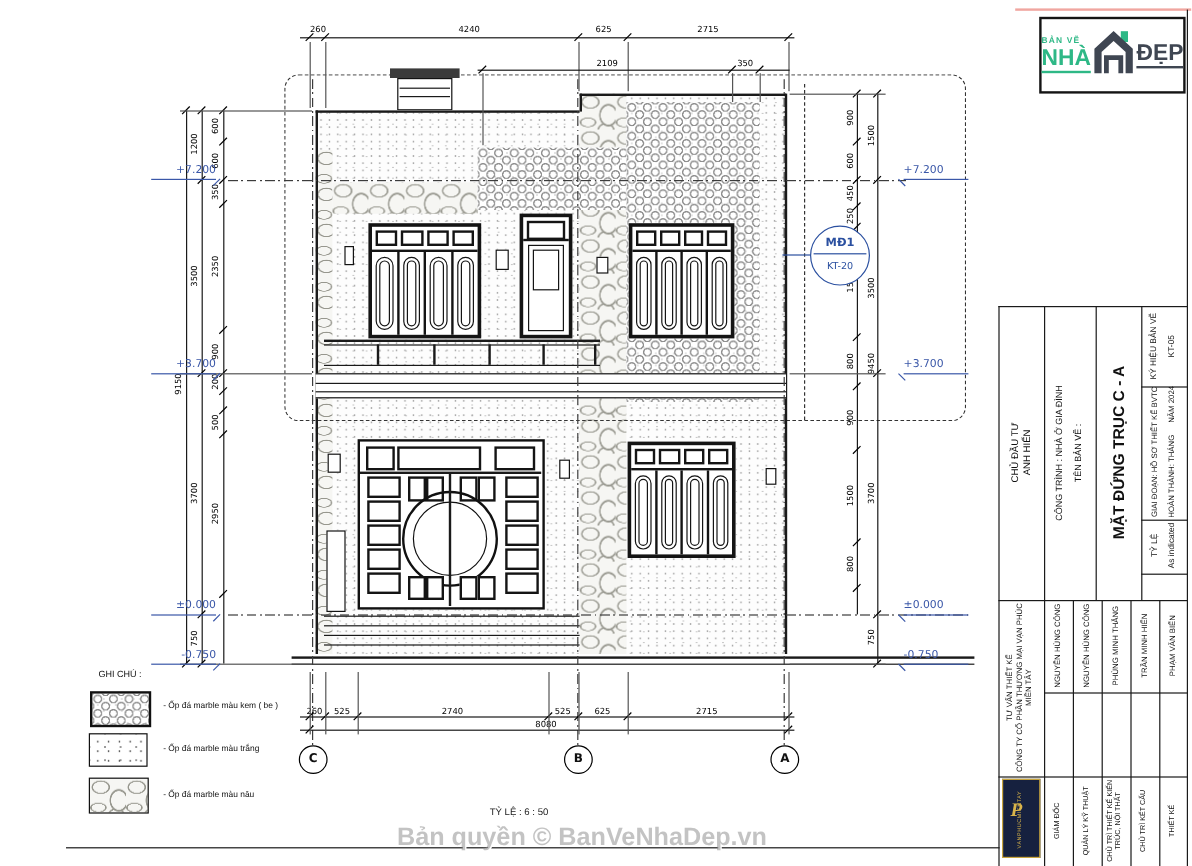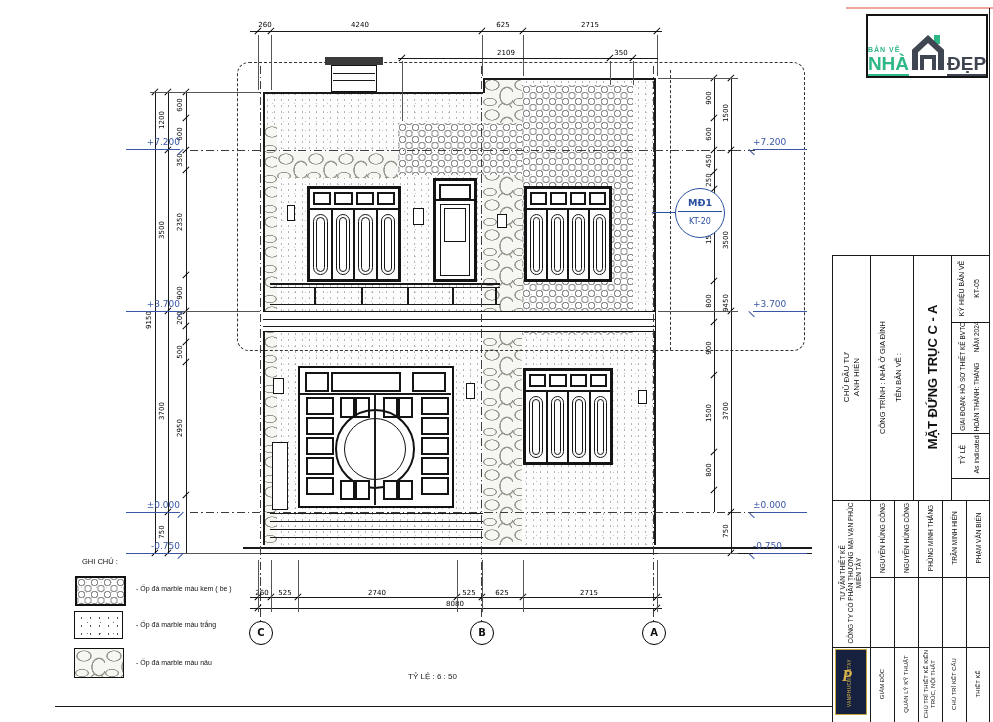--- a/index.html
+++ b/index.html
@@ -248,21 +248,21 @@
   <div class="ddv" style="left:481px;top:66px;height:555px"></div>
   <div class="ddv" style="left:653px;top:66px;height:555px"></div>
 
   <div class="ln" style="left:250px;top:31px;width:412px;height:1px"></div>
   <i class="tk" style="left:258px;top:31px"></i>
   <i class="tk" style="left:271px;top:31px"></i>
   <i class="tk" style="left:482px;top:31px"></i>
   <i class="tk" style="left:523px;top:31px"></i>
   <i class="tk" style="left:657px;top:31px"></i>
   <span class="dim" style="left:265px;top:21px">260</span>
-  <span class="dim" style="left:360px;top:21px">4240</span>
+  <span class="dim" style="left:391px;top:21px">4240</span>
   <span class="dim" style="left:503px;top:21px">625</span>
   <span class="dim" style="left:590px;top:21px">2715</span>
   <div class="lt" style="left:258px;top:35px;width:1px;height:55px"></div>
   <div class="lt" style="left:271px;top:35px;width:1px;height:55px"></div>
   <div class="lt" style="left:482px;top:35px;width:1px;height:41px"></div>
   <div class="lt" style="left:523px;top:35px;width:1px;height:41px"></div>
   <div class="lt" style="left:657px;top:35px;width:1px;height:41px"></div>
 
   <div class="ln" style="left:398px;top:58px;width:260px;height:1px"></div>
   <i class="tk" style="left:402px;top:58px"></i>
@@ -396,30 +396,31 @@
 
   <div class="ln" style="left:652px;top:212px;width:24px;height:1.4px;background:#2b50a0"></div>
   <div class="d" style="left:675px;top:188px;width:50px;height:50px;border:1.5px solid #2b50a0;border-radius:50%;background:#fff;box-sizing:border-box">
     <div style="position:absolute;left:2px;right:2px;top:22px;height:1.2px;background:#2b50a0"></div>
     <span style="position:absolute;left:0;right:0;top:8px;text-align:center;font:bold 9.5px 'DejaVu Sans',sans-serif;color:#2b50a0">MĐ1</span>
     <span style="position:absolute;left:0;right:0;top:28px;text-align:center;font:8px 'DejaVu Sans',sans-serif;color:#2b50a0">KT-20</span>
   </div>
 
   <div class="d" style="left:380px;top:672px;width:105px;text-align:center;font:8px/10px 'Liberation Sans',sans-serif;color:#222">TỶ LỆ : 6 : 50</div>
 
+  <div class="wm" style="left:295px;top:686px;width:380px;text-align:center;font-size:21px;color:rgba(145,145,145,.55)">Bản quyền © BanVeNhaDep.vn</div>
 
   <div class="d" style="left:82px;top:557px;font:7.5px/9px 'Liberation Sans',sans-serif">GHI CHÚ :</div>
   <div class="d hexp" style="left:75px;top:576px;width:47px;height:26px;border:2px solid #111"></div>
   <div class="d" style="left:136px;top:585px;font:7px/8px 'Liberation Sans',sans-serif">- Ốp đá marble màu kem ( be )</div>
   <div class="d" style="left:74px;top:611px;width:47px;height:26px;border:1.2px solid #111;background-image:radial-gradient(#555 .6px,transparent 1px),radial-gradient(#777 .5px,transparent 1px);background-size:9px 8px,13px 11px;background-position:2px 2px,6px 5px"></div>
   <div class="d" style="left:136px;top:621px;font:7px/8px 'Liberation Sans',sans-serif">- Ốp đá marble màu trắng</div>
   <div class="d stonep" style="left:74px;top:648px;width:48px;height:28px;border:1.5px solid #111"></div>
   <div class="d" style="left:136px;top:659px;font:7px/8px 'Liberation Sans',sans-serif">- Ốp đá marble màu nâu</div>
 
-  <div class="d" style="left:866px;top:14px;width:122px;height:64px;border:2px solid #141414;box-sizing:border-box;background:#fff;display:flex;align-items:flex-end;justify-content:center;gap:1px">
+  <div class="d" style="left:866px;top:14px;width:122px;height:64px;border:2px solid #141414;box-sizing:border-box;background:#fff;display:flex;align-items:center;justify-content:center;gap:1px">
     <div style="display:flex;flex-direction:column;align-items:flex-start">
       <span style="font:bold 7px/8px 'Liberation Sans',sans-serif;color:#2eb886;letter-spacing:1px">BẢN VẼ</span>
       <span style="font:bold 19px/20px 'Liberation Sans',sans-serif;color:#2eb886;border-bottom:2px solid #2eb886">NHÀ</span>
     </div>
     <span style="margin:0 -2px">
       <svg width="40" height="38" viewBox="0 0 40 38">
         <rect x="26" y="1" width="6" height="9" fill="#2eb886"></rect>
         <path d="M7 36 V17 L20 5 L33 17 V36" fill="none" stroke="#3f4652" stroke-width="6" stroke-linejoin="miter"></path>
         <path d="M14 36 V23 H26 V36" fill="none" stroke="#3f4652" stroke-width="4"></path>
       </svg>

